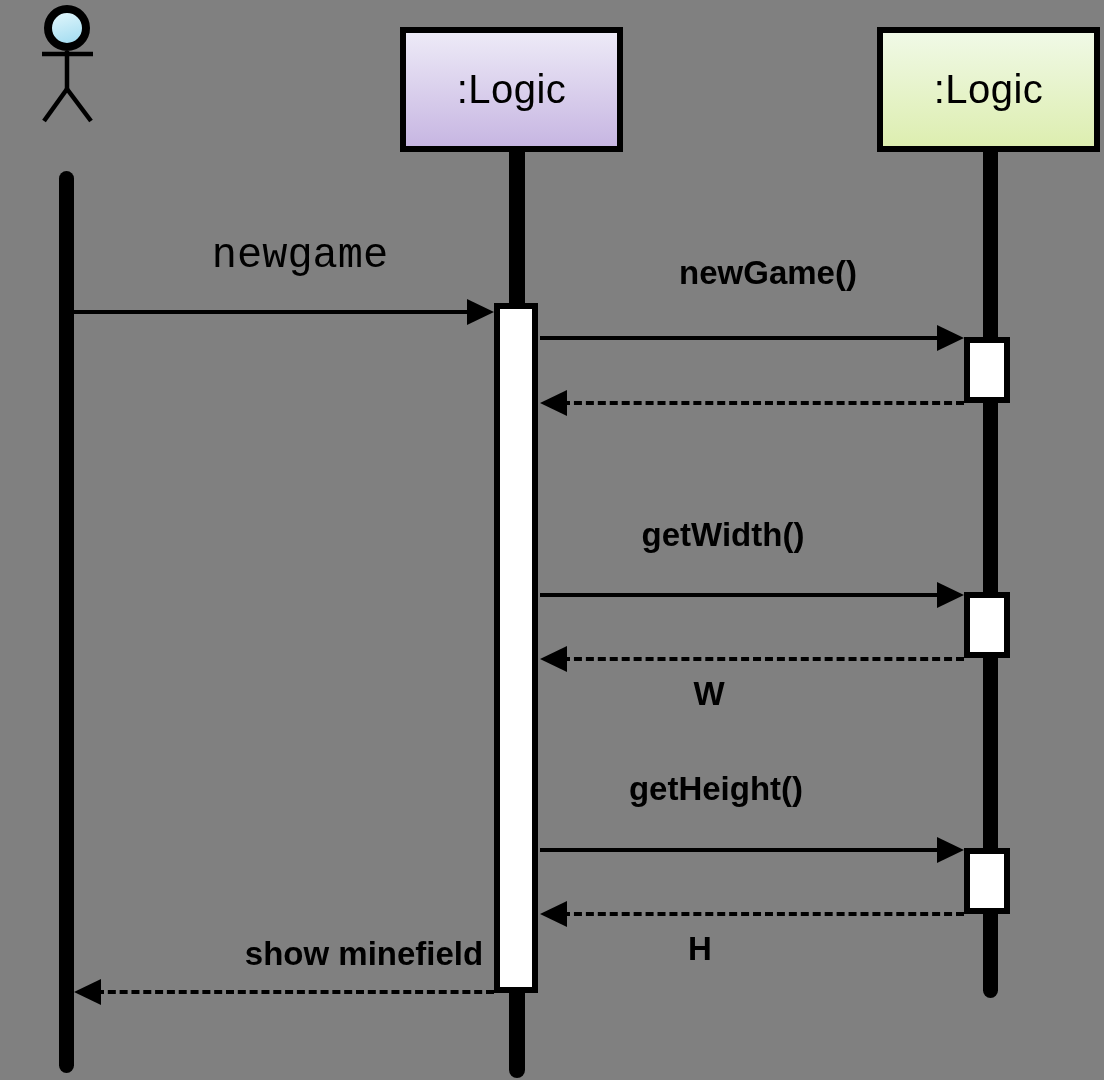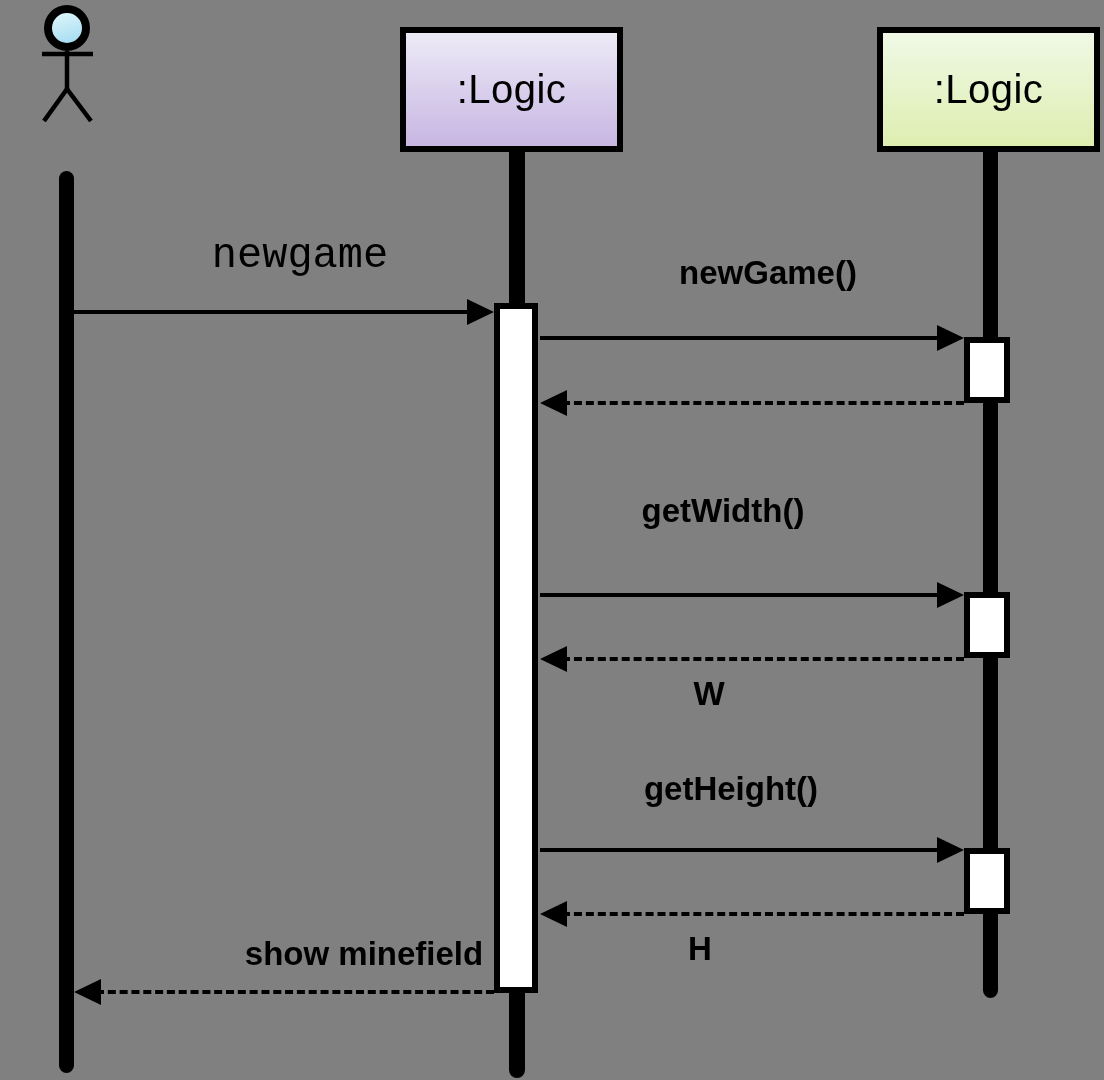--- a/index.html
+++ b/index.html
@@ -55,23 +55,23 @@
   
   .msg-label {
     position:absolute; transform:translateX(-50%);
     font-weight:600; font-size:33px; white-space:pre;
   }
   .lbl-newgame {
     left:300px; top:232px; transform:translateX(-50%);
     font-family:"Liberation Mono", monospace; font-style:normal; font-weight:normal; font-size:42px;
   }
   .lbl-newgame2  { left:768px; top:254px; }
-  .lbl-getwidth  { left:723px; top:492px;text-align:center; }
+  .lbl-getwidth  { left:723px; top:516px;text-align:center; }
   .lbl-w         { left:709px; top:675px; }
-  .lbl-getheight { left:716px; top:770px;margin-left:15px; }
+  .lbl-getheight { left:716px; top:770px; }
   .lbl-h         { left:700px; top:930px; }
   .lbl-show      { left:332px; top:935px;margin-left:32px; }
 
   .actor-label {
     position:absolute; left:33px; top:120px;
     font-size:42px; font-weight:600;
   }
   .actor-svg { position:absolute; left:0; top:0; }
 </style>
 </head>

